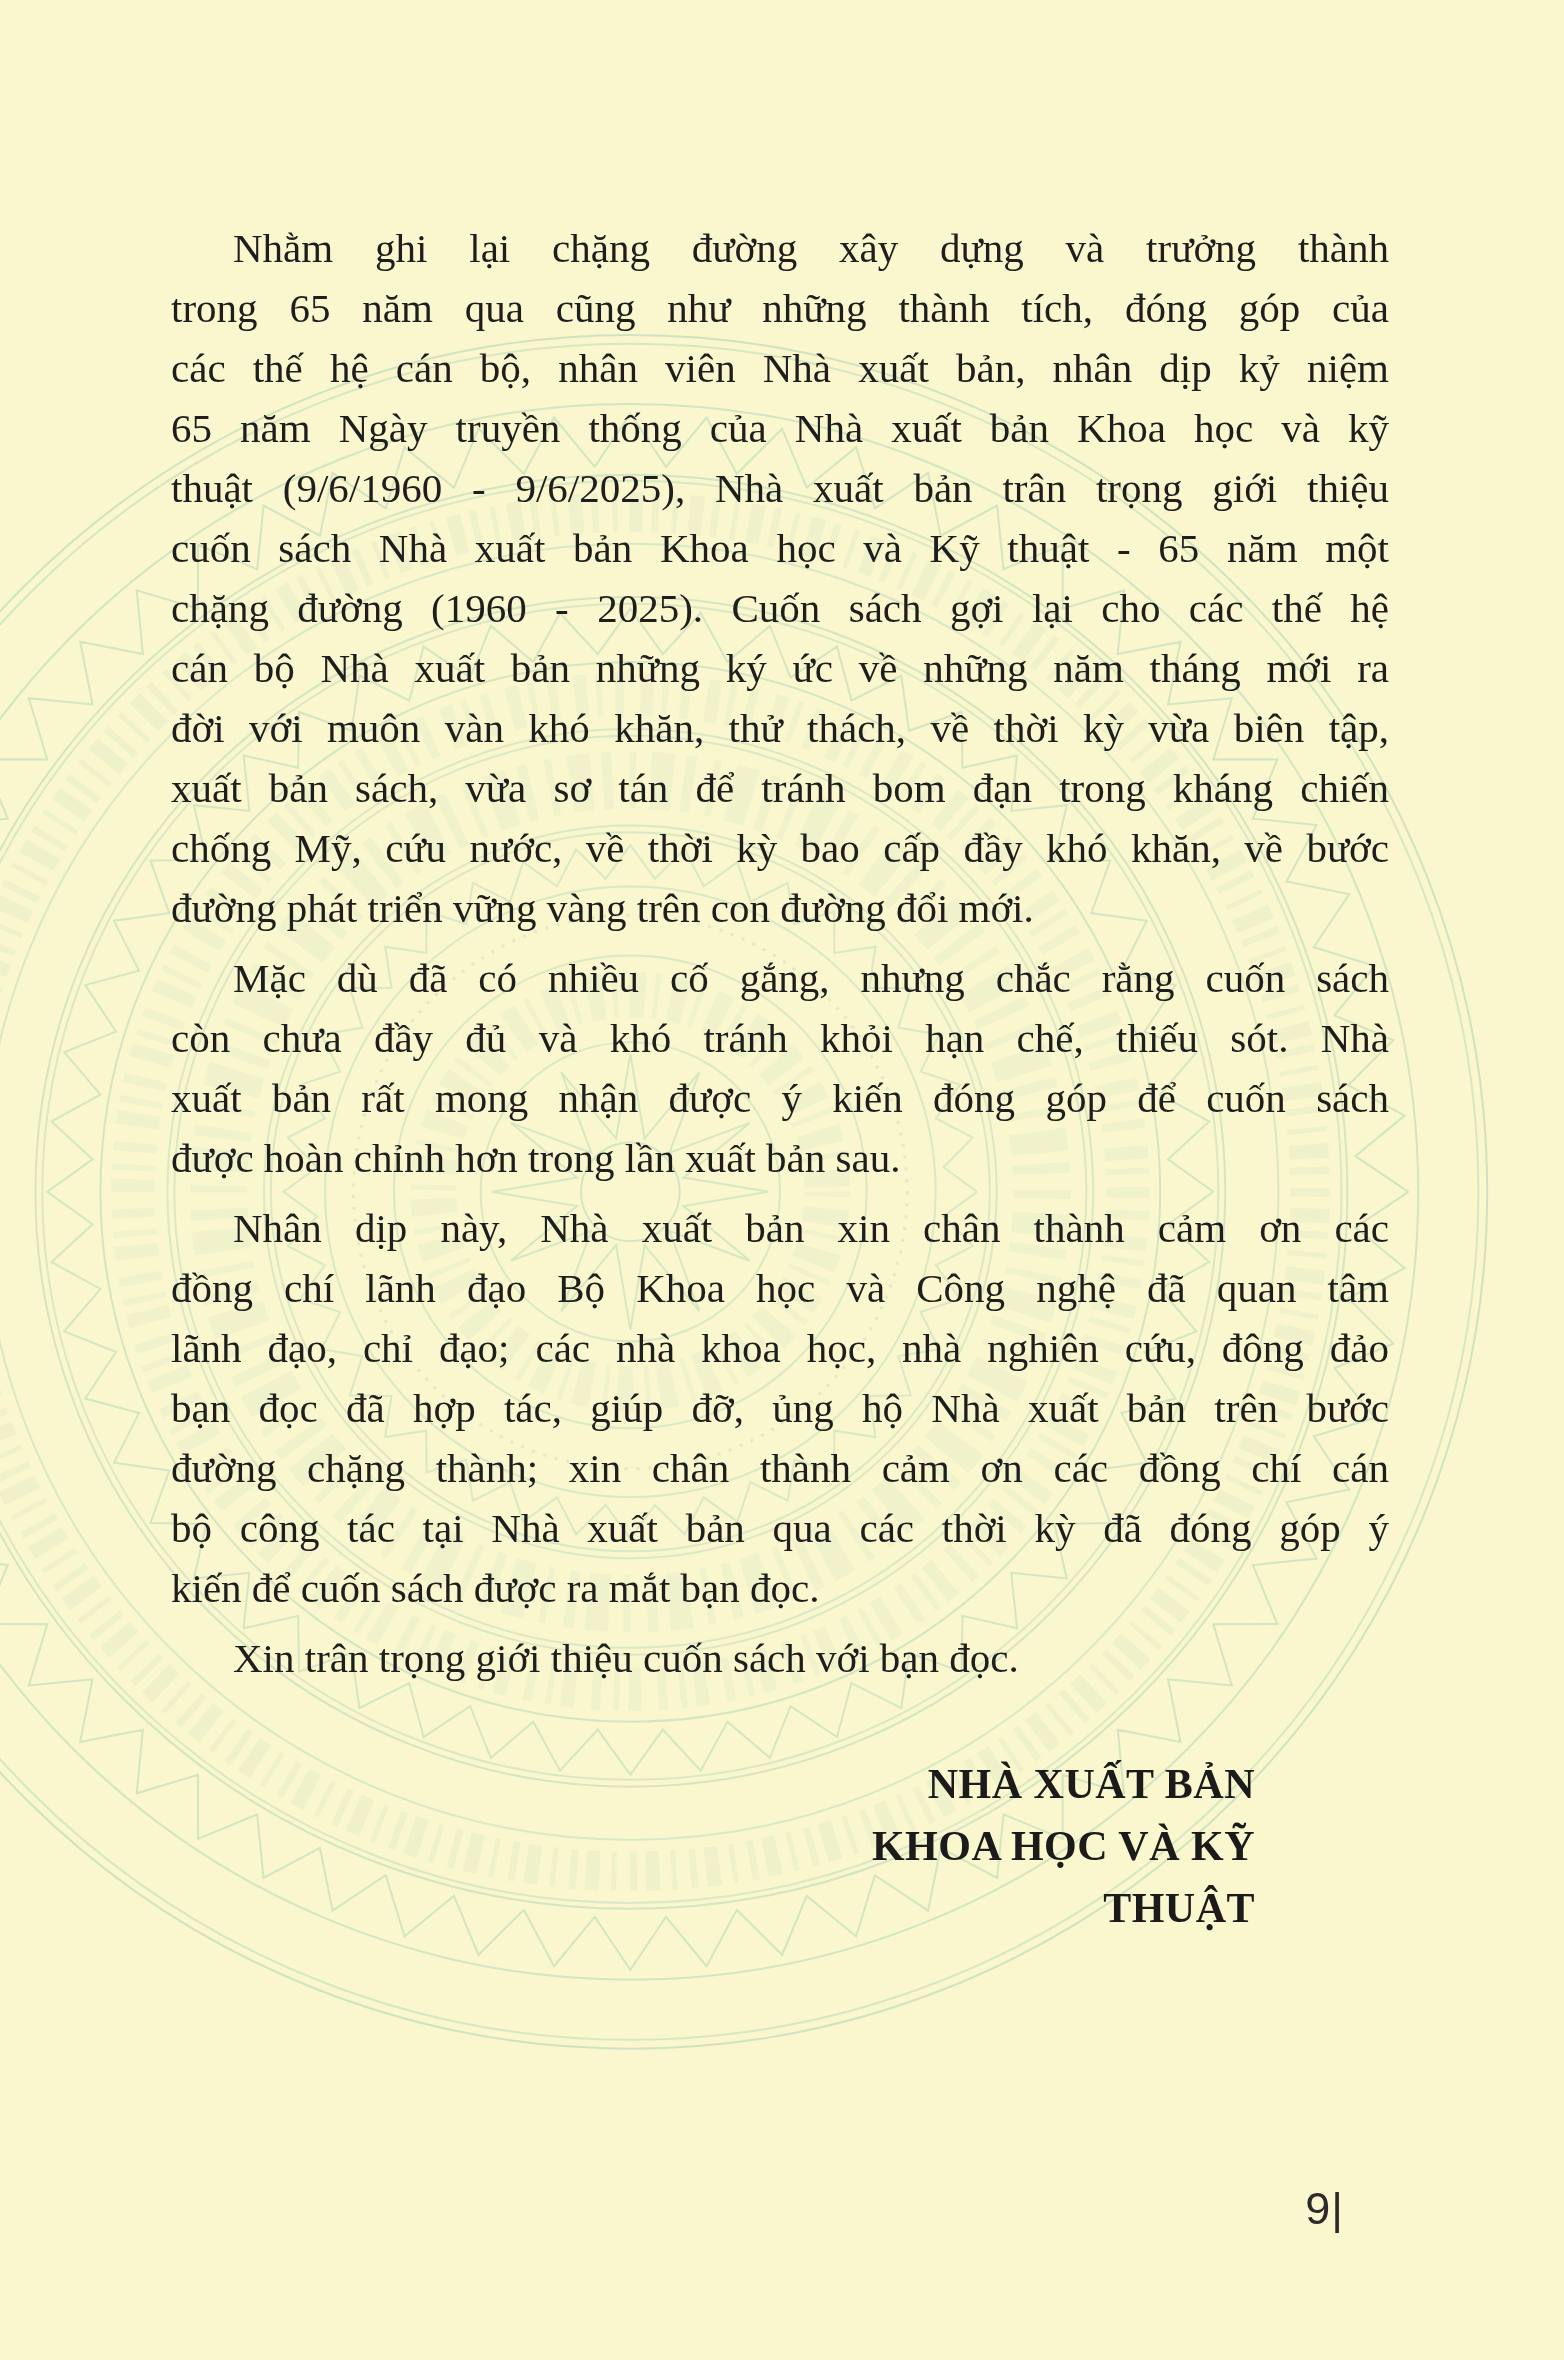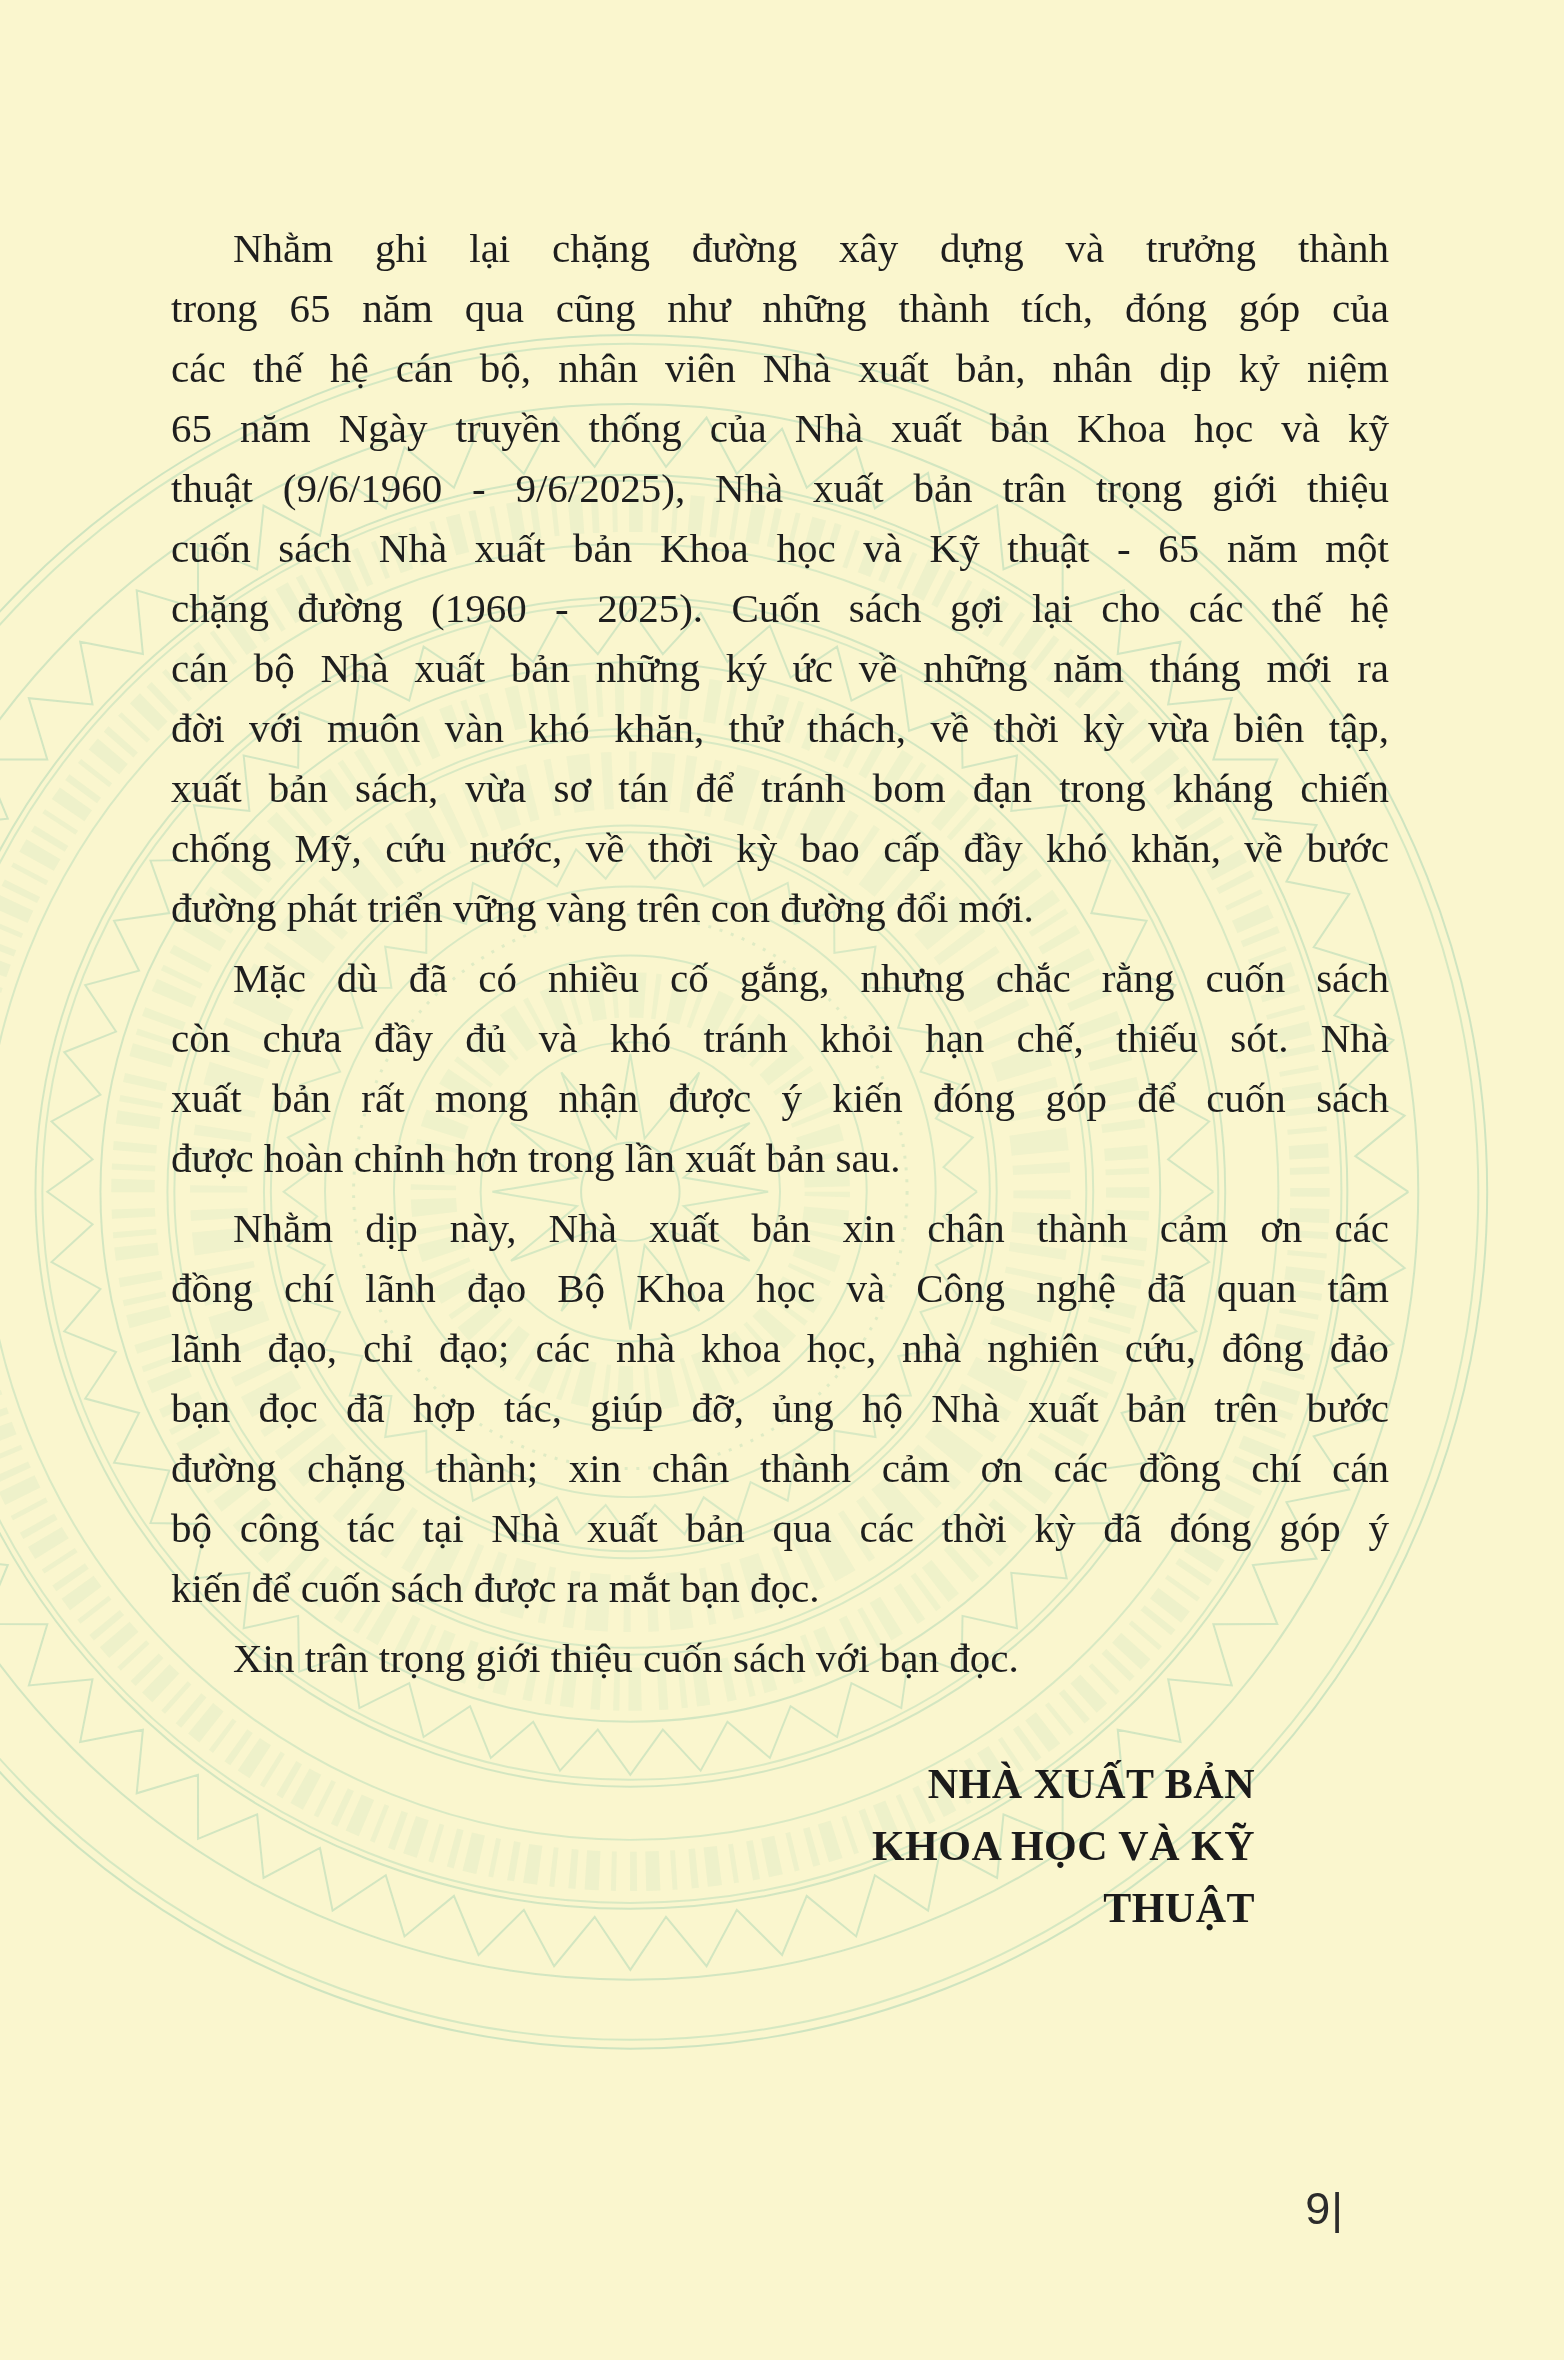--- a/index.html
+++ b/index.html
@@ -119,21 +119,21 @@
     </p>
 
     <p class="para">
       <span class="line pfirst">Mặc dù đã có nhiều cố gắng, nhưng chắc rằng cuốn sách</span>
       <span class="line">còn chưa đầy đủ và khó tránh khỏi hạn chế, thiếu sót. Nhà</span>
       <span class="line">xuất bản rất mong nhận được ý kiến đóng góp để cuốn sách</span>
       <span class="line plast">được hoàn chỉnh hơn trong lần xuất bản sau.</span>
     </p>
 
     <p class="para">
-      <span class="line pfirst">Nhằm dịp này, Nhà xuất bản xin chân thành cảm ơn các</span>
+      <span class="line pfirst">Nhân dịp này, Nhà xuất bản xin chân thành cảm ơn các</span>
       <span class="line">đồng chí lãnh đạo Bộ Khoa học và Công nghệ đã quan tâm</span>
       <span class="line">lãnh đạo, chỉ đạo; các nhà khoa học, nhà nghiên cứu, đông đảo</span>
       <span class="line">bạn đọc đã hợp tác, giúp đỡ, ủng hộ Nhà xuất bản trên bước</span>
       <span class="line">đường chặng thành; xin chân thành cảm ơn các đồng chí cán</span>
       <span class="line">bộ công tác tại Nhà xuất bản qua các thời kỳ đã đóng góp ý</span>
       <span class="line plast">kiến để cuốn sách được ra mắt bạn đọc.</span>
     </p>
 
     <p class="para">
       <span class="line pfirst plast">Xin trân trọng giới thiệu cuốn sách với bạn đọc.</span>

